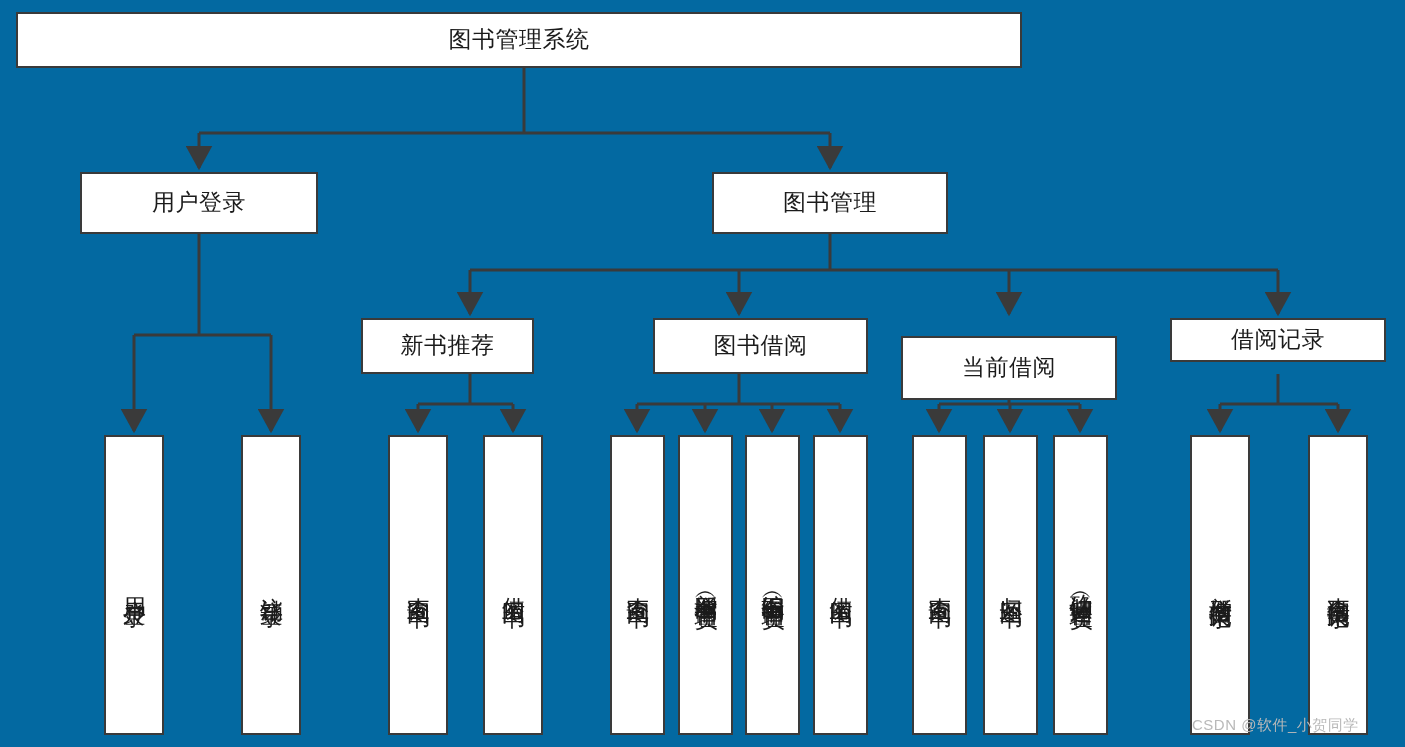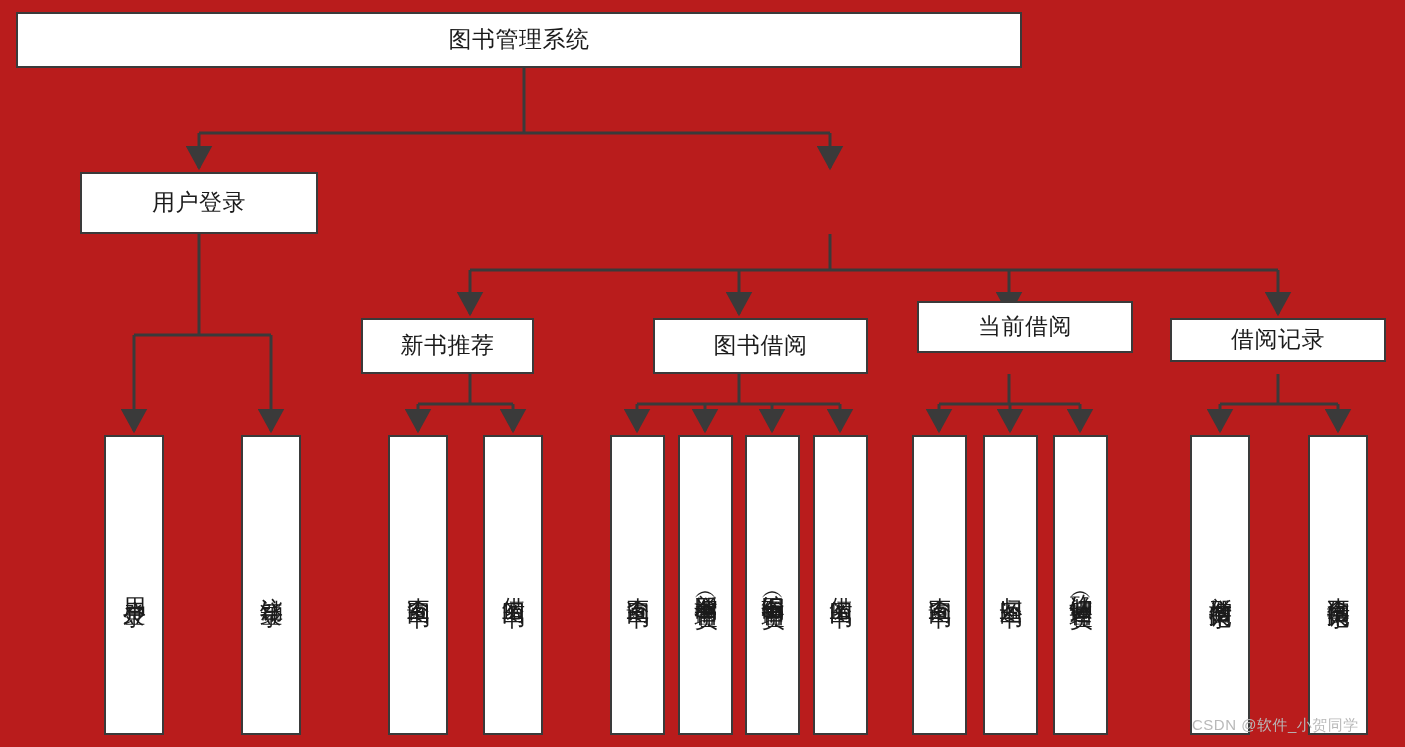--- a/index.html
+++ b/index.html
@@ -68,21 +68,21 @@
     position: absolute;
     color: #b9b9b9;
     font-size: 15px;
     white-space: nowrap;
     letter-spacing: 0.5px;
   }
 </style>
 </head>
 <body>
 
-<div id="diagram-root" style="background: #b91c1c;">
+<div id="diagram-root" style="background: #0369a1;">
 
   <svg class="connectors" viewBox="0 0 1405 747">
     <defs>
       <marker id="arrow" viewBox="0 0 12 12" refX="10" refY="6" markerWidth="9" markerHeight="9" orient="auto-start-reverse">
         <path d="M 0 0 L 11 6 L 0 12 z" fill="#3a3a3a"></path>
       </marker>
     </defs>
     <g stroke="#3a3a3a" stroke-width="3" fill="none">
 
       <path d="M 524 68 L 524 133"></path>
@@ -127,28 +127,31 @@
     </g>
   </svg>
 
   <div class="node root horiz" style="left: 16px; top: 12px; width: 1006px; height: 56px; border-color: rgb(58, 58, 58);">
     <span class="label" style="color: rgb(27, 27, 27);">图书管理系统</span>
   </div>
 
   <div class="node horiz" style="left: 80px; top: 172px; width: 238px; height: 62px; border-color: rgb(58, 58, 58);">
     <span class="label" style="color: rgb(27, 27, 27);">用户登录</span>
   </div>
+  <div class="node horiz" style="left: 712px; top: 172px; width: 236px; height: 62px; border-color: rgb(58, 58, 58);">
+    <span class="label" style="color: rgb(27, 27, 27);">图书管理</span>
+  </div>
 
   <div class="node horiz" style="left: 361px; top: 318px; width: 173px; height: 56px; border-color: rgb(58, 58, 58);">
     <span class="label" style="color: rgb(27, 27, 27);">新书推荐</span>
   </div>
   <div class="node horiz" style="left: 632px; top: 318px; width: 215px; height: 56px; border-color: rgb(58, 58, 58); margin-left: 21px;">
     <span class="label" style="color: rgb(27, 27, 27);">图书借阅</span>
   </div>
-  <div class="node horiz" style="left: 901px; top: 301px; width: 216px; height: 52px; border-color: rgb(58, 58, 58); margin-left: 16px;">
+  <div class="node horiz" style="left: 901px; top: 336px; width: 216px; height: 64px; border-color: rgb(58, 58, 58);">
     <span class="label" style="color: rgb(27, 27, 27);">当前借阅</span>
   </div>
   <div class="node horiz" style="left: 1170px; top: 318px; width: 216px; height: 44px; border-color: rgb(58, 58, 58);">
     <span class="label" style="color: rgb(27, 27, 27);">借阅记录</span>
   </div>
 
   <div class="node vert" style="left: 104px; top: 435px; width: 60px; height: 300px; border-color: rgb(58, 58, 58);">
     <span class="label" style="color: rgb(27, 27, 27);">用户登录</span>
   </div>
   <div class="node vert" style="left: 241px; top: 435px; width: 60px; height: 300px; border-color: rgb(58, 58, 58);">

